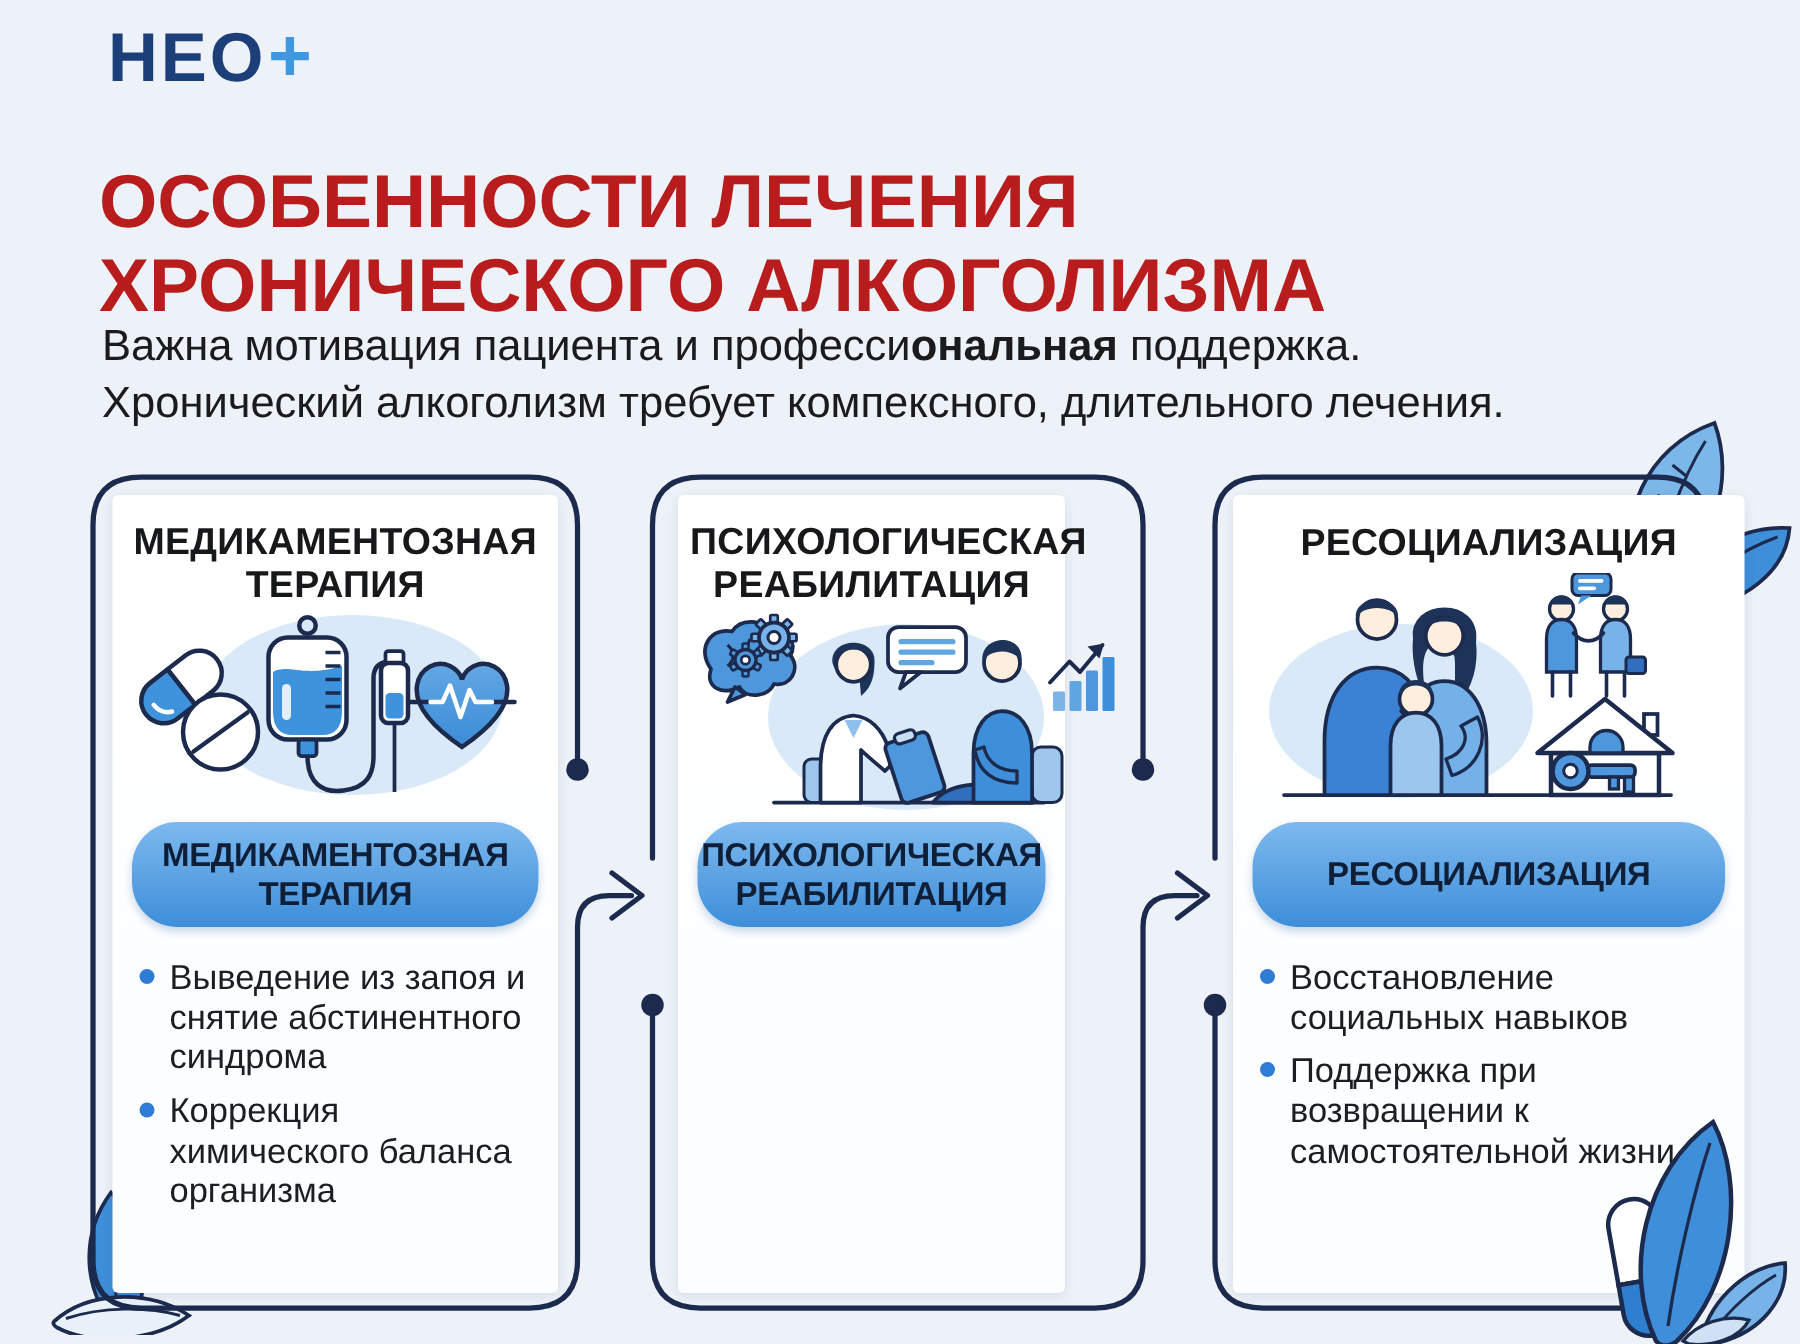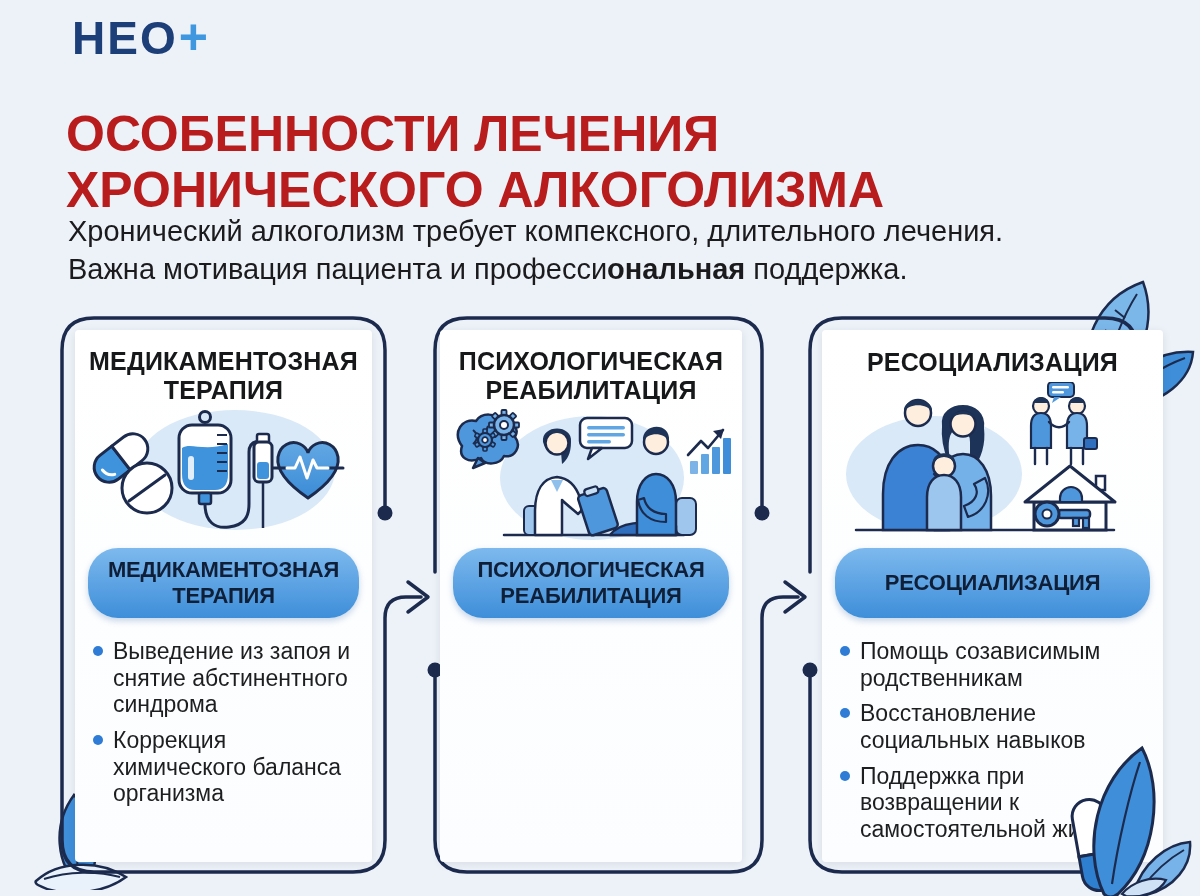--- a/index.html
+++ b/index.html
@@ -87,22 +87,22 @@
 
   <div class="logo">
     <span class="logo-neo">НЕО</span>
       <span class="logo-plus">+</span>
   </div>
   <h1 class="title">
     <div>ОСОБЕННОСТИ ЛЕЧЕНИЯ</div>
     <div>ХРОНИЧЕСКОГО АЛКОГОЛИЗМА</div>
   </h1>
   <div class="subtitle">
+    <div><span>Важна мотивация пациента и професси</span><b>ональная</b><span> поддержка.</span></div>
     <div>Хронический алкоголизм требует компексного, длительного лечения.</div>
-    <div><span>Важна мотивация пациента и професси</span><b>ональная</b><span> поддержка.</span></div>
   </div>
 
   <section class="card" style="left:75px;width:297px;">
     <h2 class="card-h h2line">
       <span>МЕДИКАМЕНТОЗНАЯ</span>
       <span>ТЕРАПИЯ</span>
     </h2>
     <div class="fig">
       <svg width="297" height="134" viewBox="0 0 297 134">
         <defs>
@@ -154,21 +154,21 @@
           <span class="bdot"></span>
           <span class="btext">Выведение из запоя и снятие абстинентного синдрома</span>
         </li>
       <li class="bullet">
           <span class="bdot"></span>
           <span class="btext">Коррекция химического баланса организма</span>
         </li>
     </ul>
   </section>
 
-  <section class="card" style="left:440px;width:302px;">
+  <section class="card" style="left:452px;width:258px;">
     <h2 class="card-h h2line">
       <span>ПСИХОЛОГИЧЕСКАЯ</span>
       <span>РЕАБИЛИТАЦИЯ</span>
     </h2>
     <div class="fig">
       <svg width="302" height="134" viewBox="0 0 302 134">
         <ellipse cx="152" cy="70" rx="92" ry="62" fill="#d9e9f8"></ellipse>
         <path d="M 64 127 H 244" stroke="#1c2b4d" stroke-width="2.5" stroke-linecap="round"></path>
         <g>
           <path d="M 22 38 C 12 24, 22 10, 36 13 C 42 4, 56 5, 61 13 C 72 10, 80 20, 75 29 C 82 38, 75 50, 64 48 C 60 57, 45 58, 41 50 C 29 56, 18 50, 22 38 Z" fill="#4e97dc" stroke="#1c2b4d" stroke-width="2.5" stroke-linejoin="round"></path>
@@ -333,24 +333,20 @@
     </div>
     <div class="pillwrap">
       <div class="pill">
         <span>РЕСОЦИАЛИЗАЦИЯ</span>
         <span></span>
       </div>
     </div>
     <ul class="bullets">
       <li class="bullet">
           <span class="bdot"></span>
-          <span class="btext">Помощь созависимым родственникам</span>
-        </li>
-      <li class="bullet">
-          <span class="bdot"></span>
           <span class="btext">Восстановление социальных навыков</span>
         </li>
       <li class="bullet">
           <span class="bdot"></span>
           <span class="btext">Поддержка при возвращении к самостоятельной жизни</span>
         </li>
     </ul>
   </section>
 
   <div class="decor z3" style="left:1038px;top:732px;">

